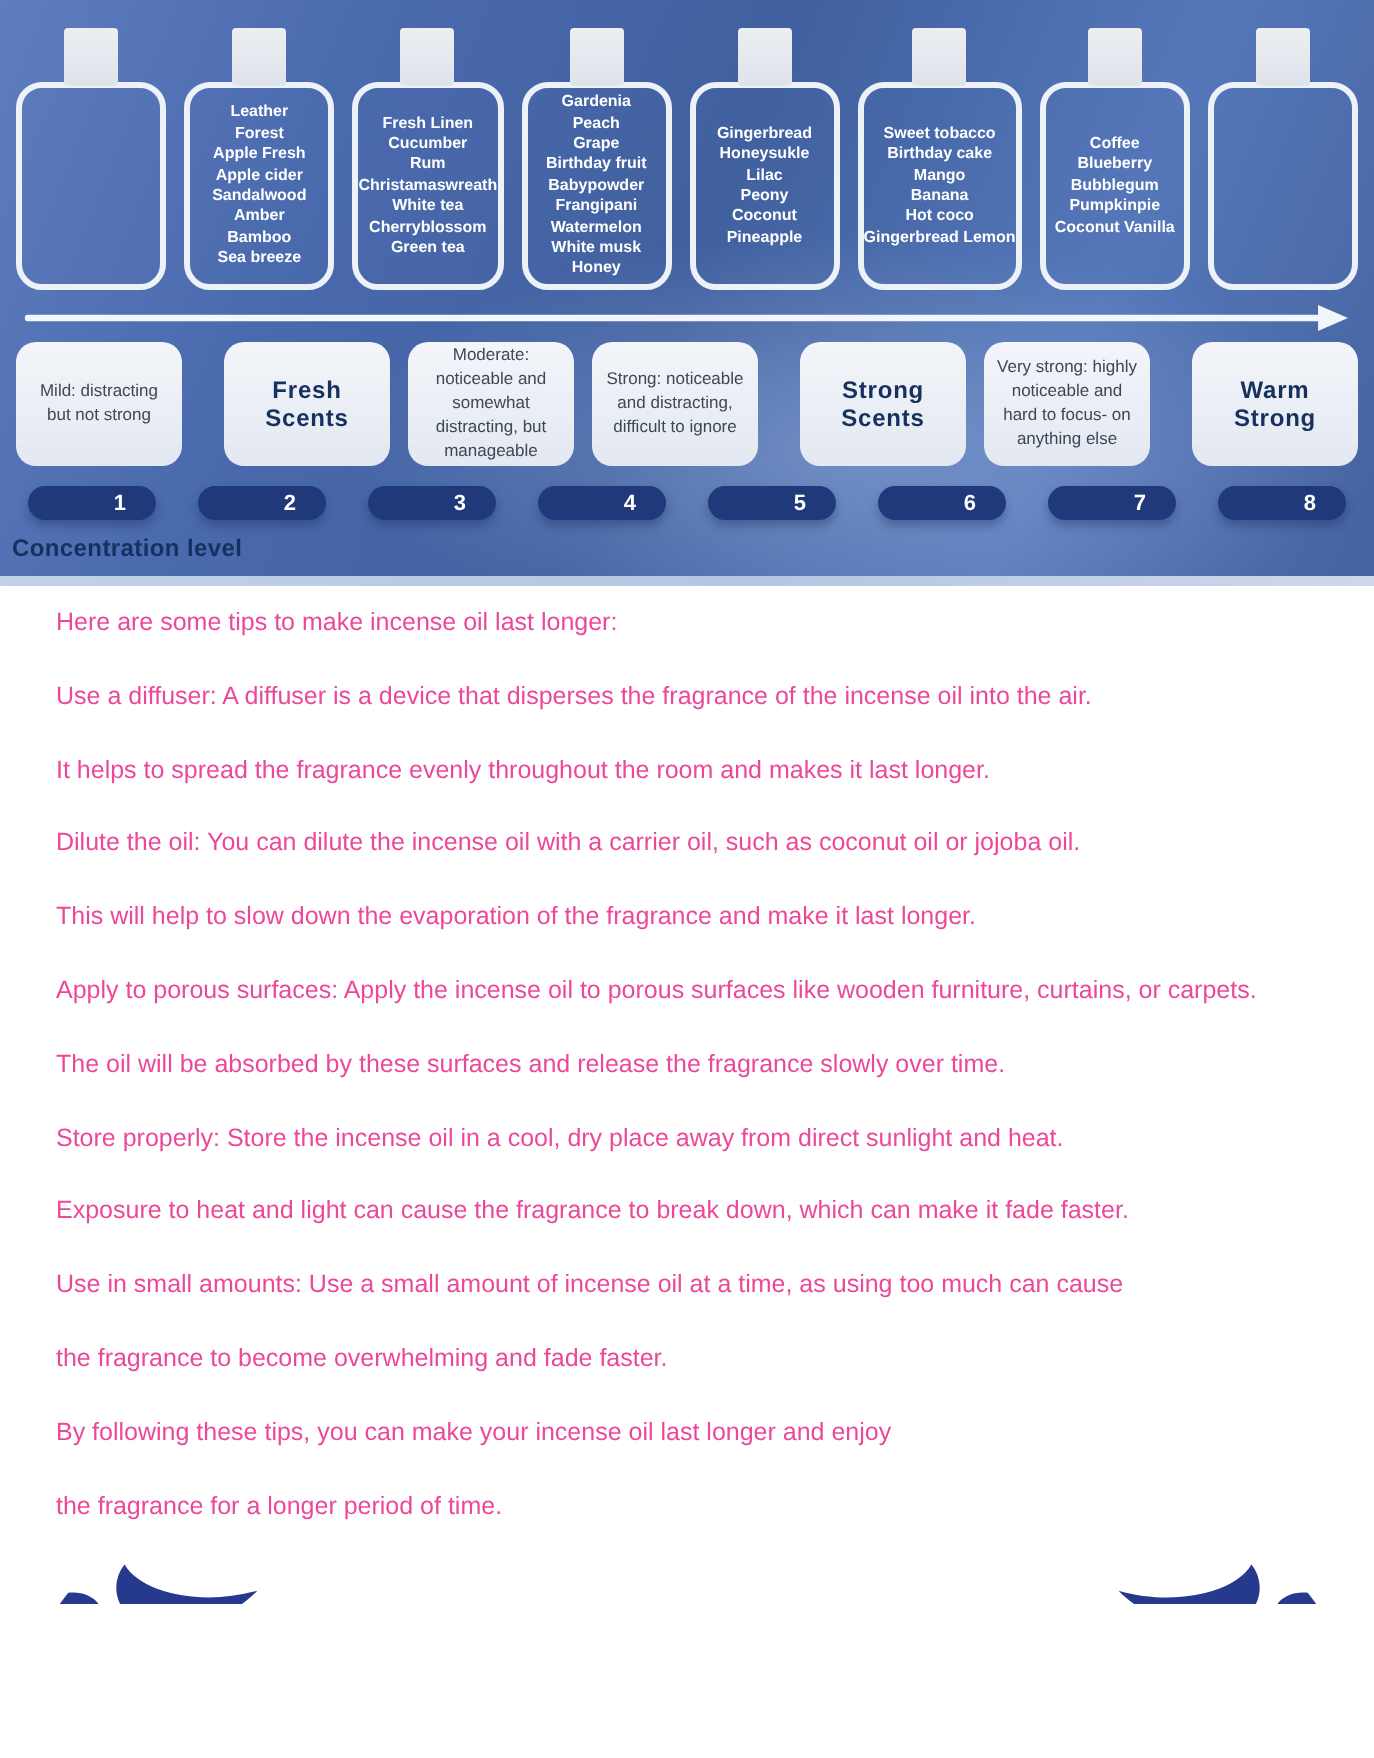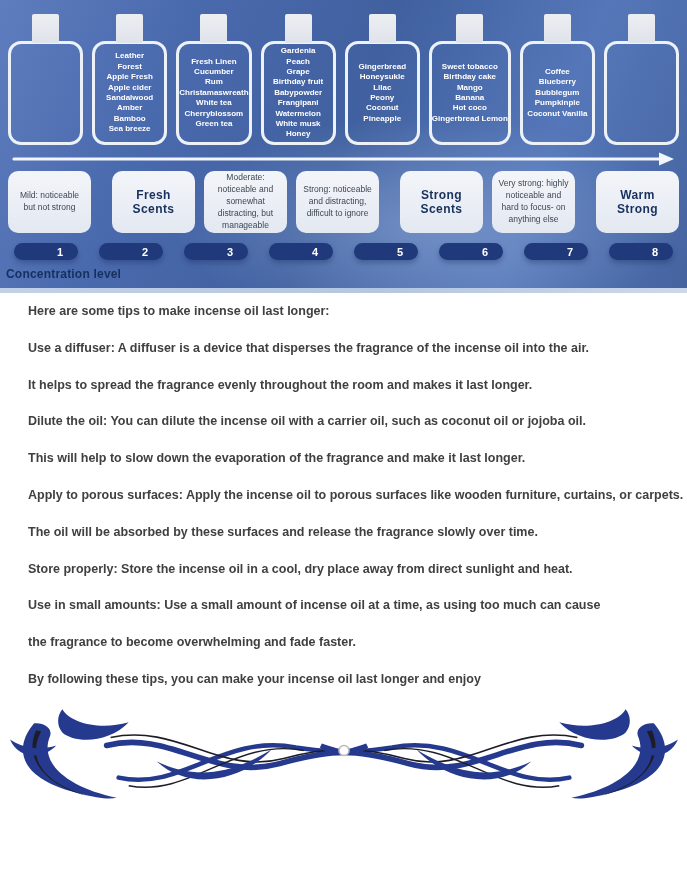--- a/index.html
+++ b/index.html
@@ -71,23 +71,23 @@
     margin:7px 0 0 -2px;
     color:#16305f; font-weight:bold; font-size:12px; letter-spacing:0.2px;
   }
 
   .divider-strip { height:5px; background:linear-gradient(90deg,#c3d1e7,#b4c6e2 55%,#cdd8ea); }
 
   
   .tips { padding-left:28px; }
   .tip-line {
     height:36.8px; line-height:36.8px;
-    font-size:12.5px; color:#404040;
+    font-size:12.5px; color:#ec4899;
     white-space:nowrap; overflow:hidden;
-    font-weight:bold;
+    font-weight:normal;
   }
 
   
   .flourish { display:block; margin:5px auto 0; width:668px; height:97px; }
 </style>
 </head>
 <body>
 
 <div class="page">
 
@@ -193,21 +193,21 @@
 
     <div class="arrow-wrap">
       <svg viewBox="0 0 668 16" preserveAspectRatio="none">
         <line x1="4" y1="8" x2="652" y2="8" stroke="#f2f5fa" stroke-width="3.2" stroke-linecap="round"></line>
         <polygon points="650,1.5 665,8 650,14.5" fill="#f2f5fa"></polygon>
       </svg>
     </div>
 
     <div class="scale-row">
       <div class="scale-box">
-          <span>Mild: noticeable but not strong</span>
+          <span>Mild: distracting but not strong</span>
         </div>
       <div class="scale-box big">
           <span>Fresh Scents</span>
         </div>
       <div class="scale-box">
           <span>Moderate: noticeable and somewhat distracting, but manageable</span>
         </div>
       <div class="scale-box">
           <span>Strong: noticeable and distracting, difficult to ignore</span>
         </div>
@@ -273,23 +273,25 @@
   <div class="tips">
 
   <p class="tip-line">Here are some tips to make incense oil last longer:</p>
       <p class="tip-line">Use a diffuser: A diffuser is a device that disperses the fragrance of the incense oil into the air.</p>
       <p class="tip-line">It helps to spread the fragrance evenly throughout the room and makes it last longer.</p>
       <p class="tip-line">Dilute the oil: You can dilute the incense oil with a carrier oil, such as coconut oil or jojoba oil.</p>
       <p class="tip-line">This will help to slow down the evaporation of the fragrance and make it last longer.</p>
       <p class="tip-line">Apply to porous surfaces: Apply the incense oil to porous surfaces like wooden furniture, curtains, or carpets.</p>
       <p class="tip-line">The oil will be absorbed by these surfaces and release the fragrance slowly over time.</p>
       <p class="tip-line">Store properly: Store the incense oil in a cool, dry place away from direct sunlight and heat.</p>
+      <p class="tip-line">Exposure to heat and light can cause the fragrance to break down, which can make it fade faster.</p>
       <p class="tip-line">Use in small amounts: Use a small amount of incense oil at a time, as using too much can cause</p>
       <p class="tip-line">the fragrance to become overwhelming and fade faster.</p>
       <p class="tip-line">By following these tips, you can make your incense oil last longer and enjoy</p>
+      <p class="tip-line">the fragrance for a longer period of time.</p>
     </div>
 
   <svg class="flourish" viewBox="0 0 664 96">
     <defs>
       <g id="halfL">
 
         <path d="M24,20 C2,46 10,76 70,90 C86,94 98,96 106,94 C58,84 28,60 40,32 C42,25 34,19 24,20 Z" fill="#253a8e"></path>
 
         <path d="M31,28 C16,56 34,80 80,93 C40,84 12,58 26,27 Z" fill="#1d1d28"></path>
 

